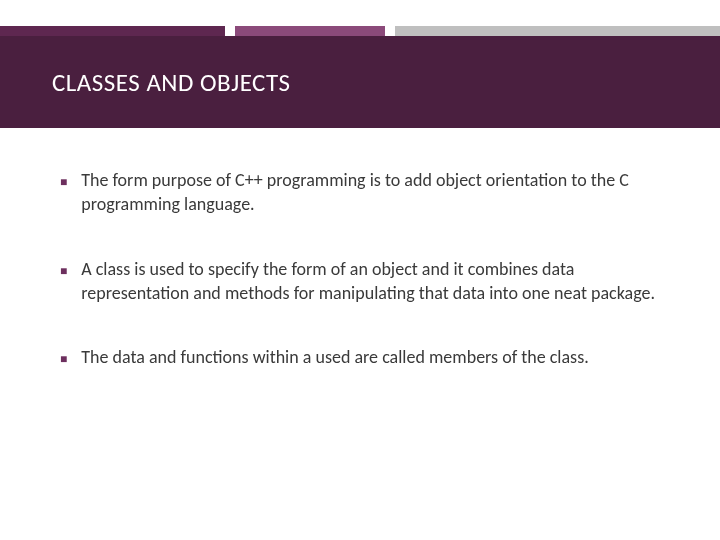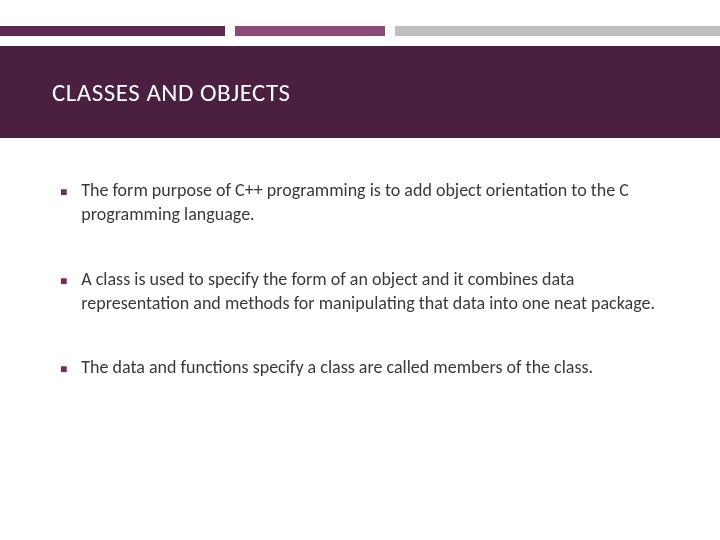--- a/index.html
+++ b/index.html
@@ -17,21 +17,20 @@
   }
   .stripe-seg { height: 100%; }
   .seg1 { background: #5e2750; width: 225px; }
   .seg1b { background: #ffffff; width: 10px; }
   .seg2 { background: #8b4a7a; width: 150px; }
   .seg2b { background: #ffffff; width: 10px; }
   .seg3 { background: #bfbfbf; flex: 1; }
   .title-band {
     background: #4a1f3f;
     height: 92px;
-    margin-top: 10px;
     display: flex;
     align-items: center;
     padding-left: 52px;
   }
   .title-text {
     color: #ffffff;
     font-size: 25px;
     letter-spacing: 0.5px;
     font-weight: 400;
   }
@@ -74,15 +73,15 @@
   <div class="bullet-item">
     <span class="bullet-marker">■</span>
     <span class="bullet-text">The form purpose of C++ programming is to add object orientation to the C programming language.</span>
   </div>
   <div class="bullet-item">
     <span class="bullet-marker">■</span>
     <span class="bullet-text">A class is used to specify the form of an object and it combines data representation and methods for manipulating that data into one neat package.</span>
   </div>
   <div class="bullet-item">
     <span class="bullet-marker">■</span>
-    <span class="bullet-text">The data and functions specify a class are called members of the class.</span>
+    <span class="bullet-text">The data and functions within a used are called members of the class.</span>
   </div>
 </div>
 
 </body></html>

